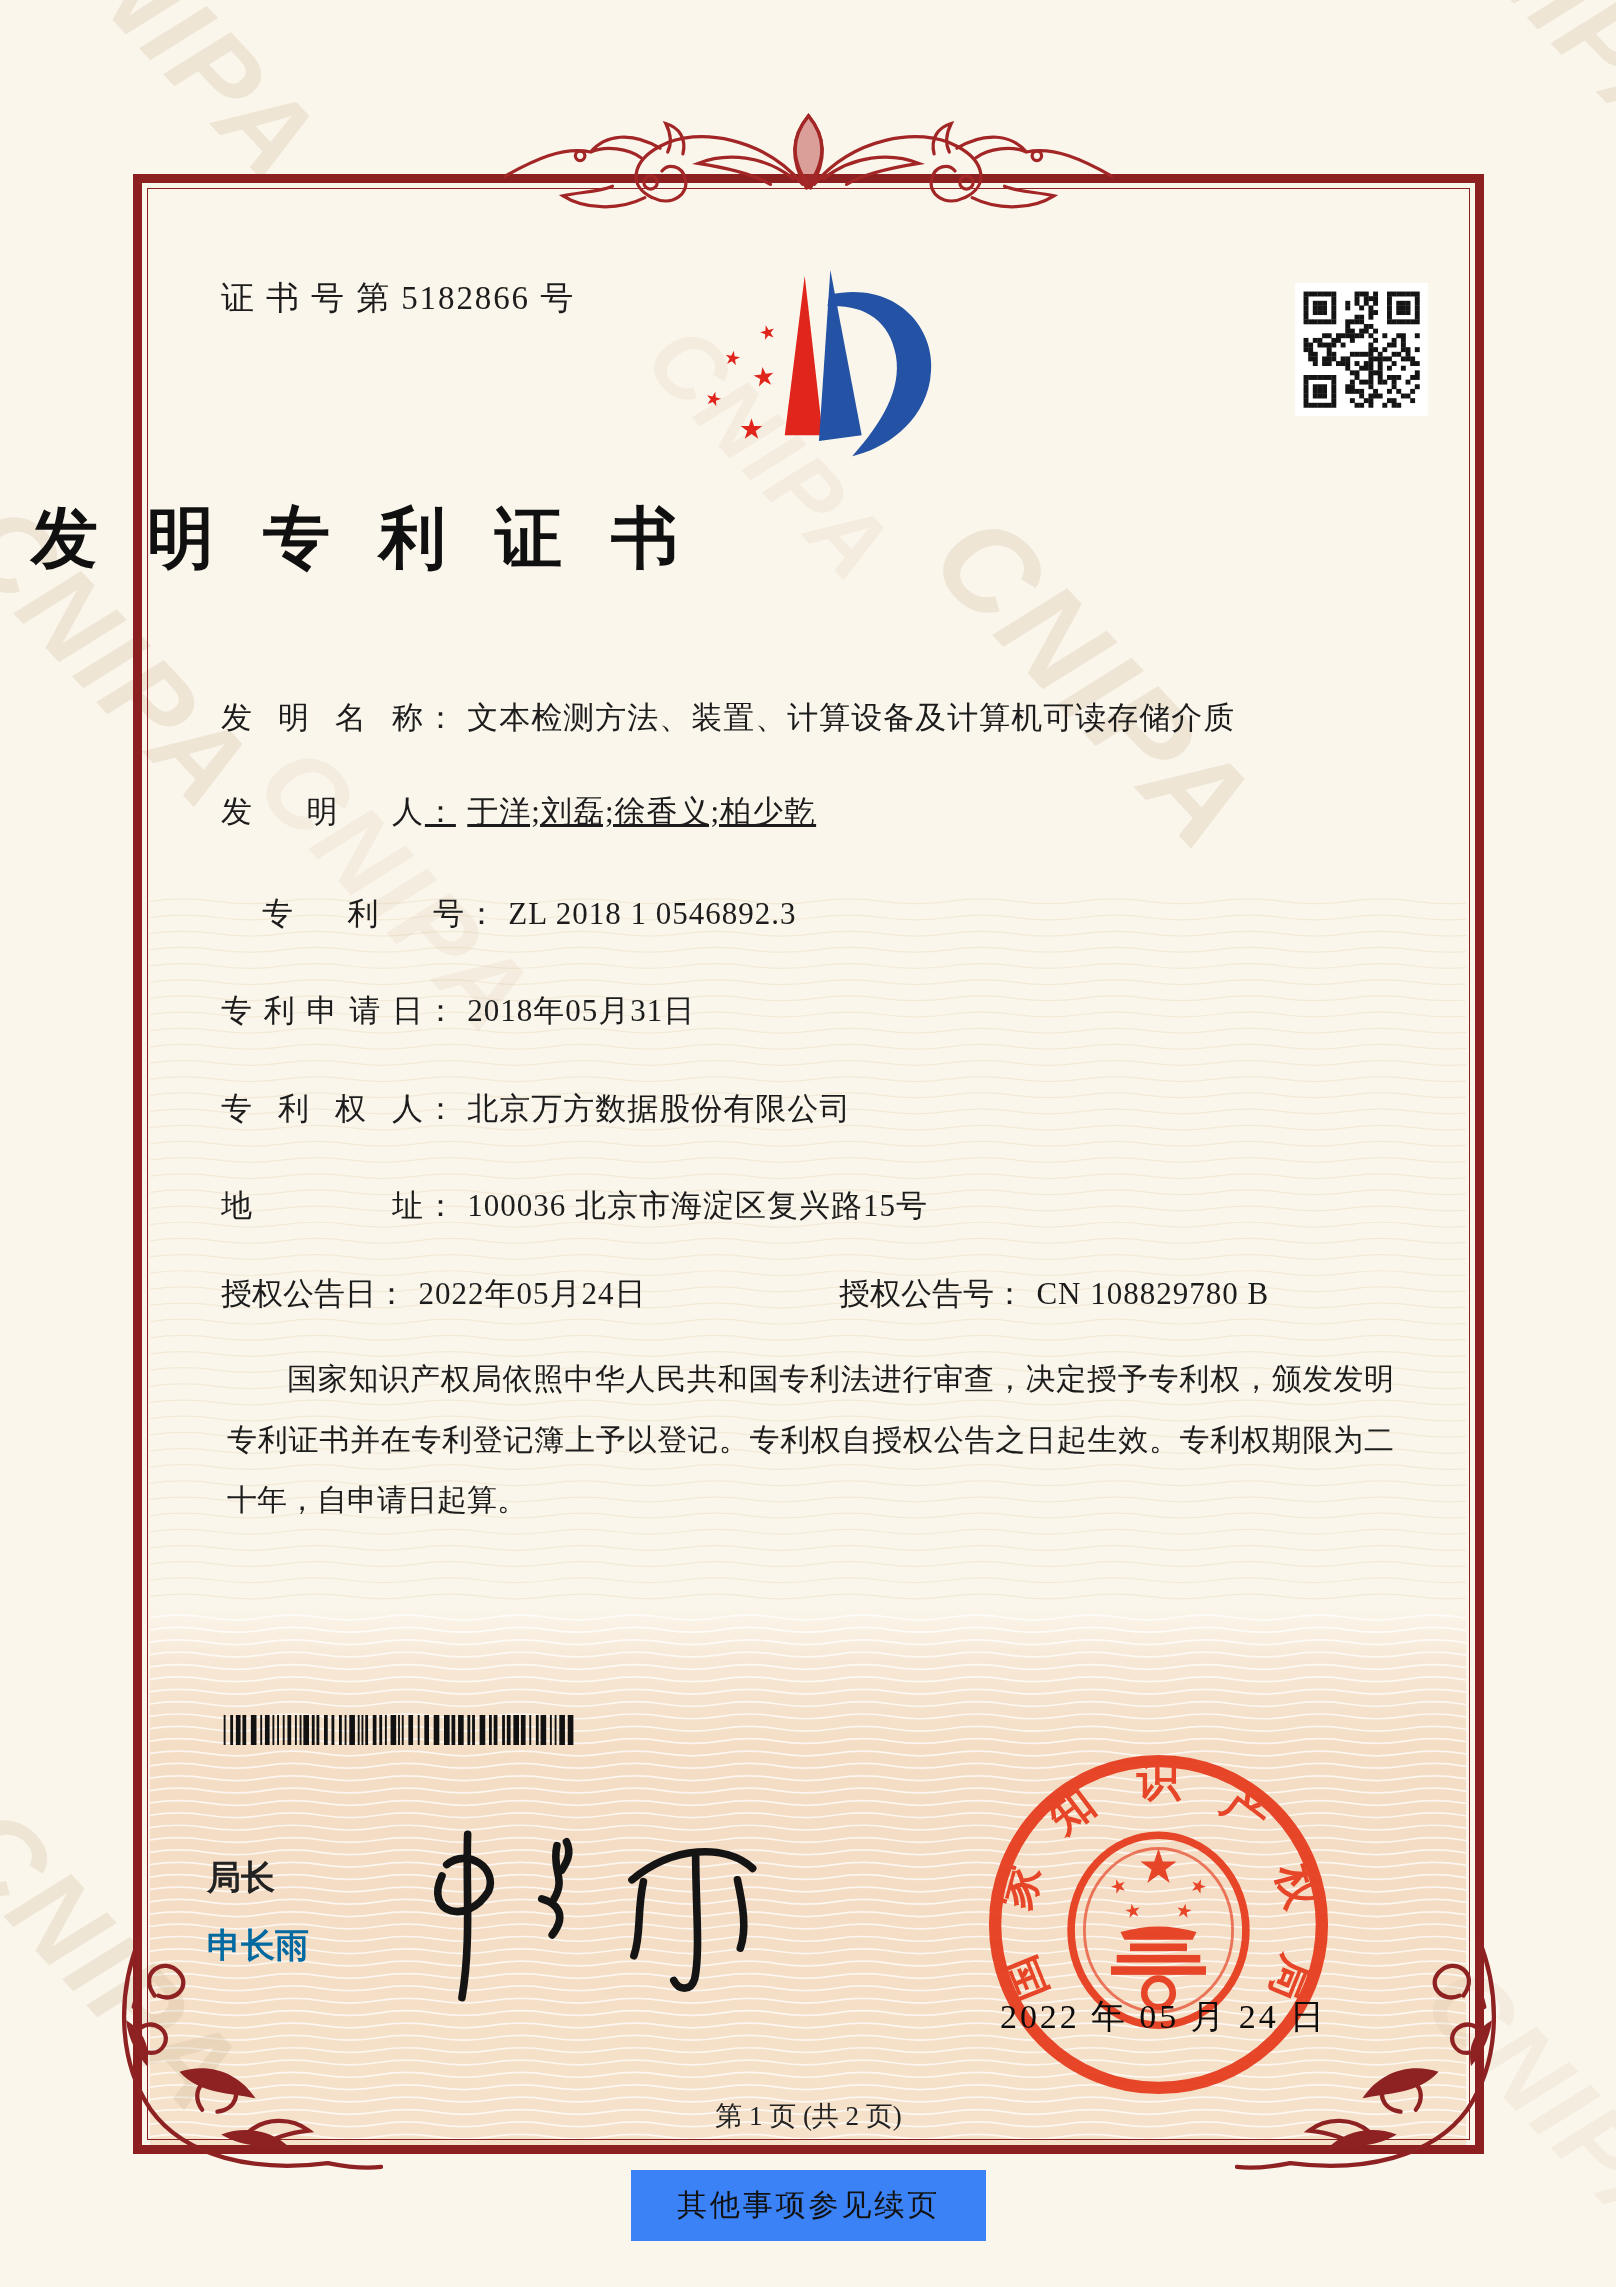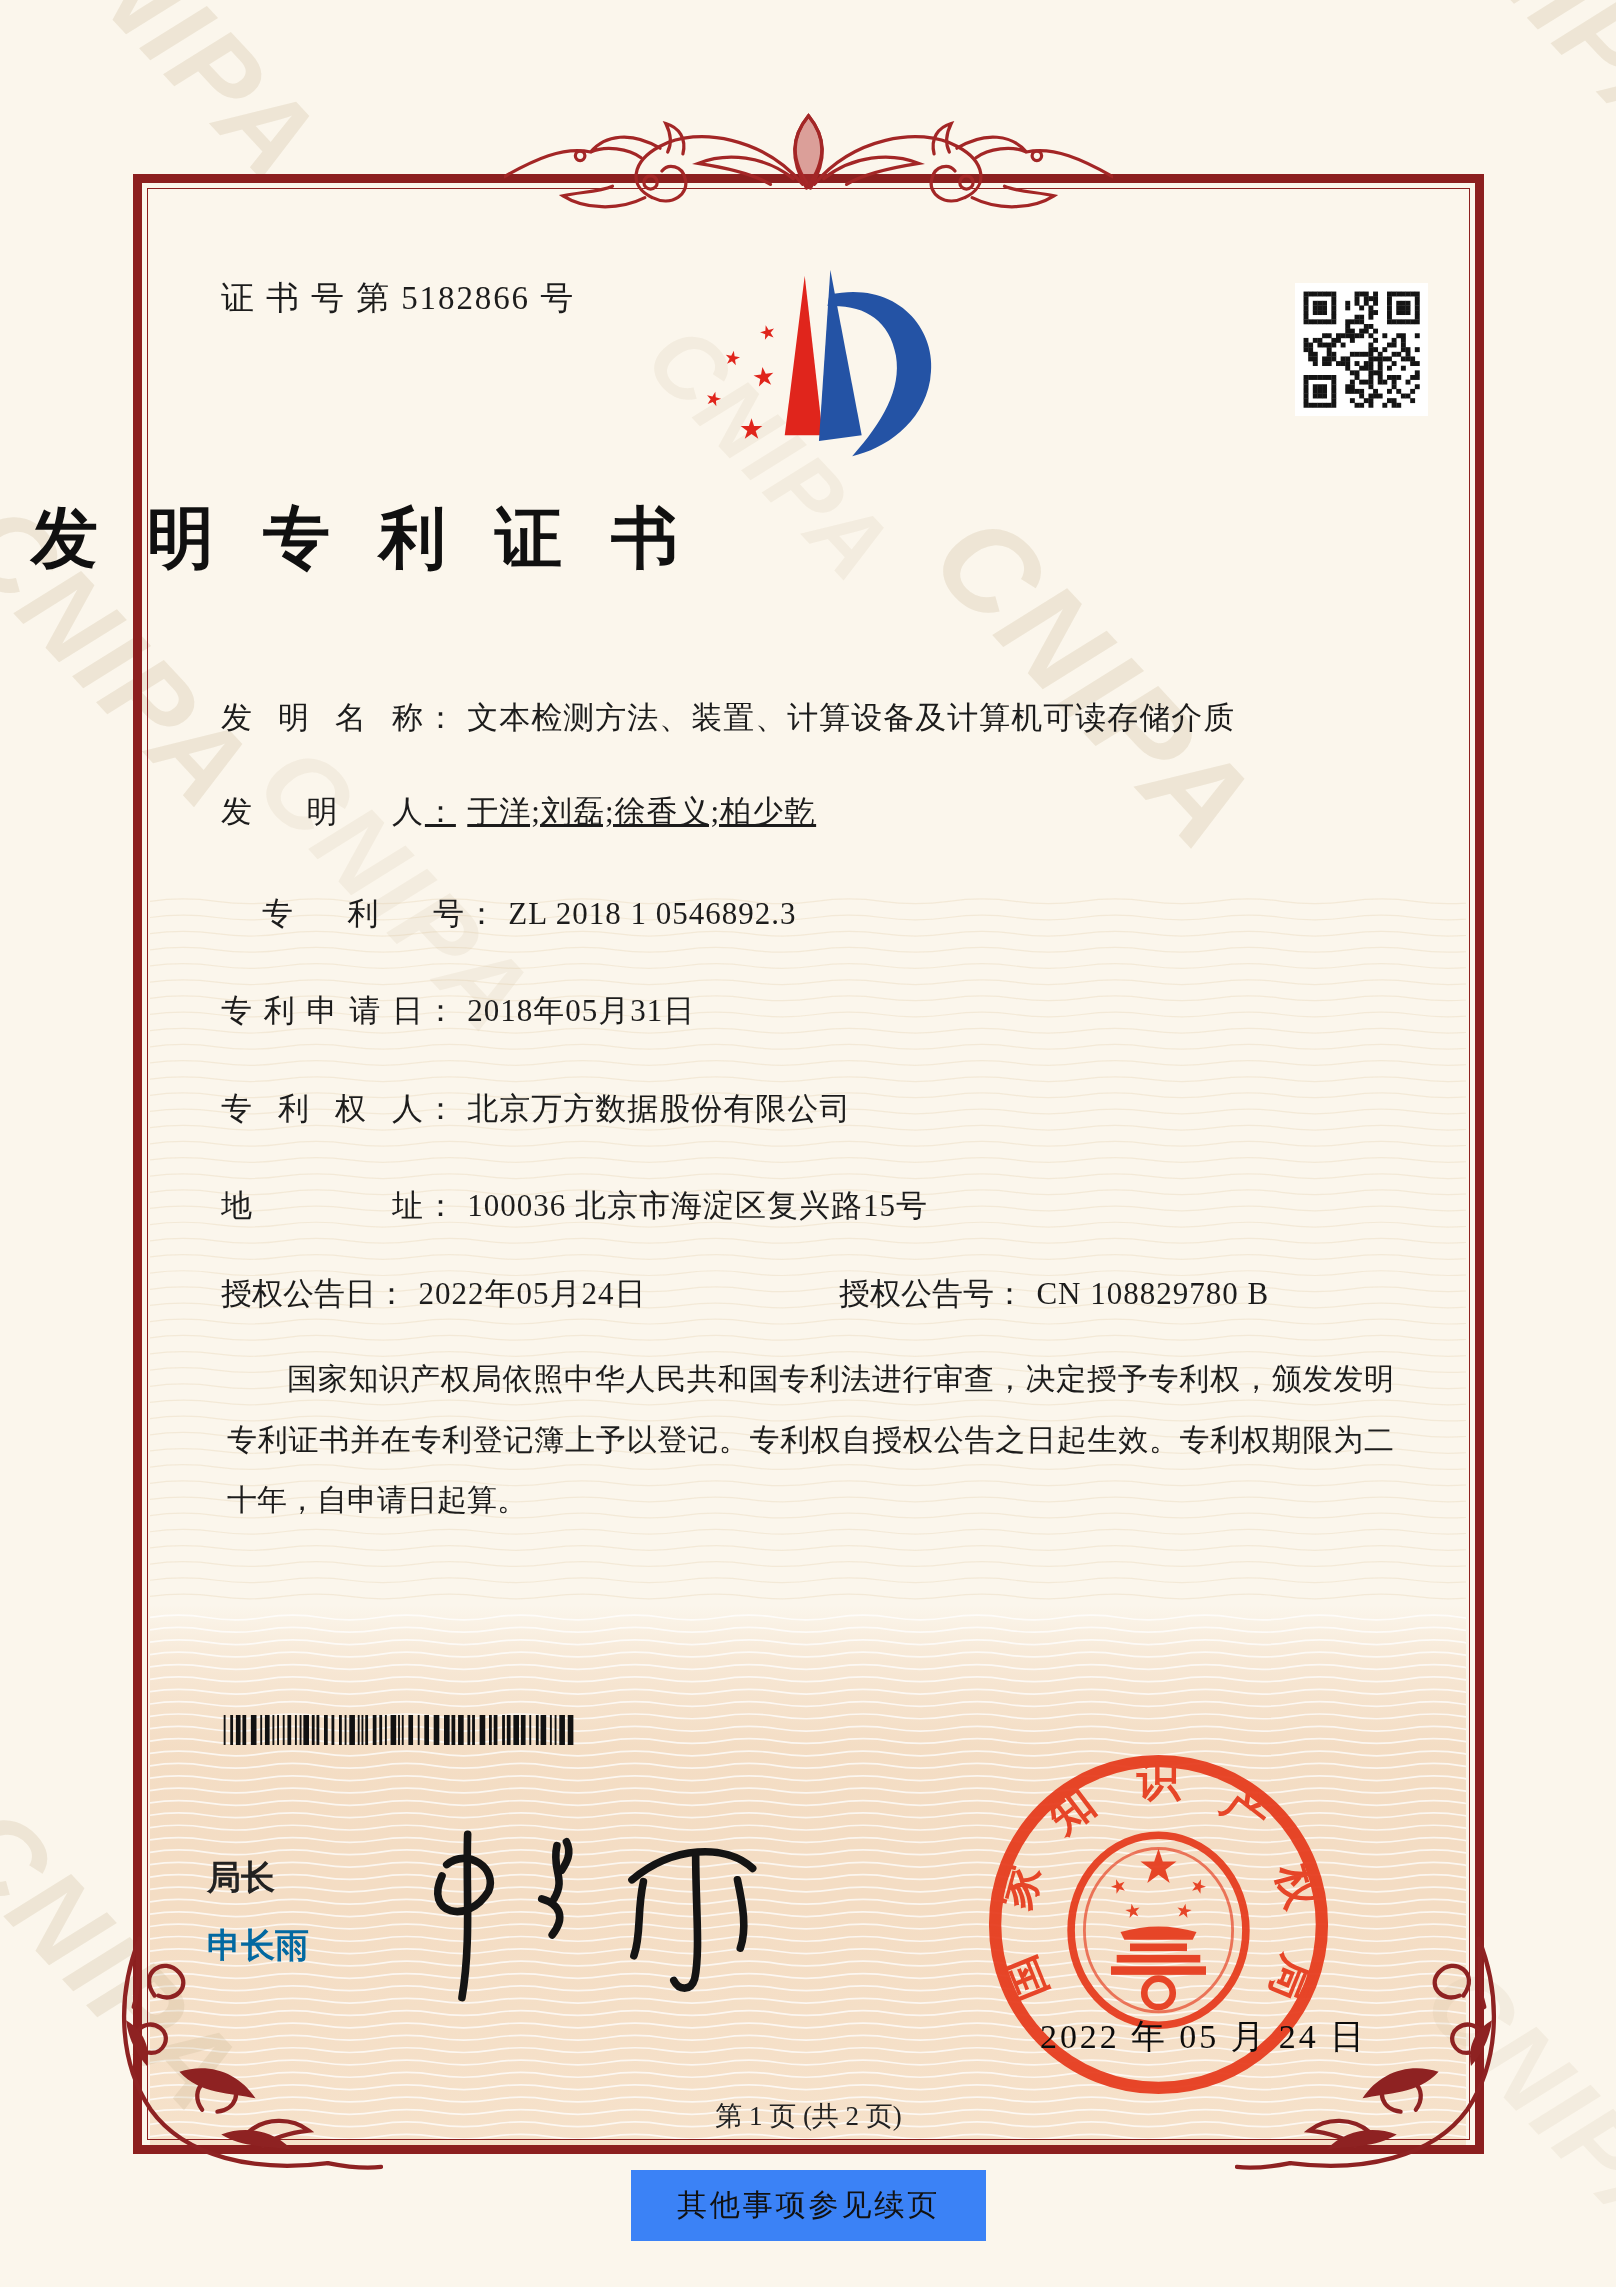--- a/index.html
+++ b/index.html
@@ -32,21 +32,21 @@
          letter-spacing:49px;padding-left:31px;color:#101010;}
   .field-row{position:absolute;left:221px;font-size:31px;white-space:nowrap;}
   .f-label{display:inline-block;width:202px;text-align:justify;text-align-last:justify;vertical-align:bottom;}
   .f-colon{margin-left:1.9px;}
   .f-value{margin-left:11.4px;letter-spacing:1px;}
   #row-grant .pair2{position:absolute;left:618px;top:0;white-space:nowrap;}
   #body-text{left:221px;top:1343px;width:1179px;font-size:30px;line-height:2.02;text-align:justify;}
   #body-text p{margin:6px;text-indent:2em;}
   #director-title{left:207px;top:1855px;font-size:34px;font-family:"Liberation Sans","DejaVu Sans",sans-serif;font-weight:600;color:#222;}
   #director-name{left:207px;top:1923px;font-size:34px;font-family:"Liberation Sans","DejaVu Sans",sans-serif;font-weight:600;color:#0369a1;}
-  #seal-date{left:1018px;top:1994px;width:371px;text-align:center;font-size:34px;color:#0c0c0c;letter-spacing:2.9px;z-index:6;margin-top:20px;}
+  #seal-date{left:978px;top:1994px;width:371px;text-align:center;font-size:34px;color:#0c0c0c;letter-spacing:2.9px;z-index:6;}
   #page-num{left:0;right:0;top:2098px;text-align:center;font-size:27px;color:#222;}
   #cont-note{left:0;right:0;top:2170px;text-align:center;}
   #cont-note span{display:inline-block;background:#3b82f6;padding:15px 46px;font-size:30px;color:#111;letter-spacing:2.9px;text-align:right;}
 
   svg{display:block;}
   .abs{position:absolute;}
 </style>
 </head>
 <body>
 

